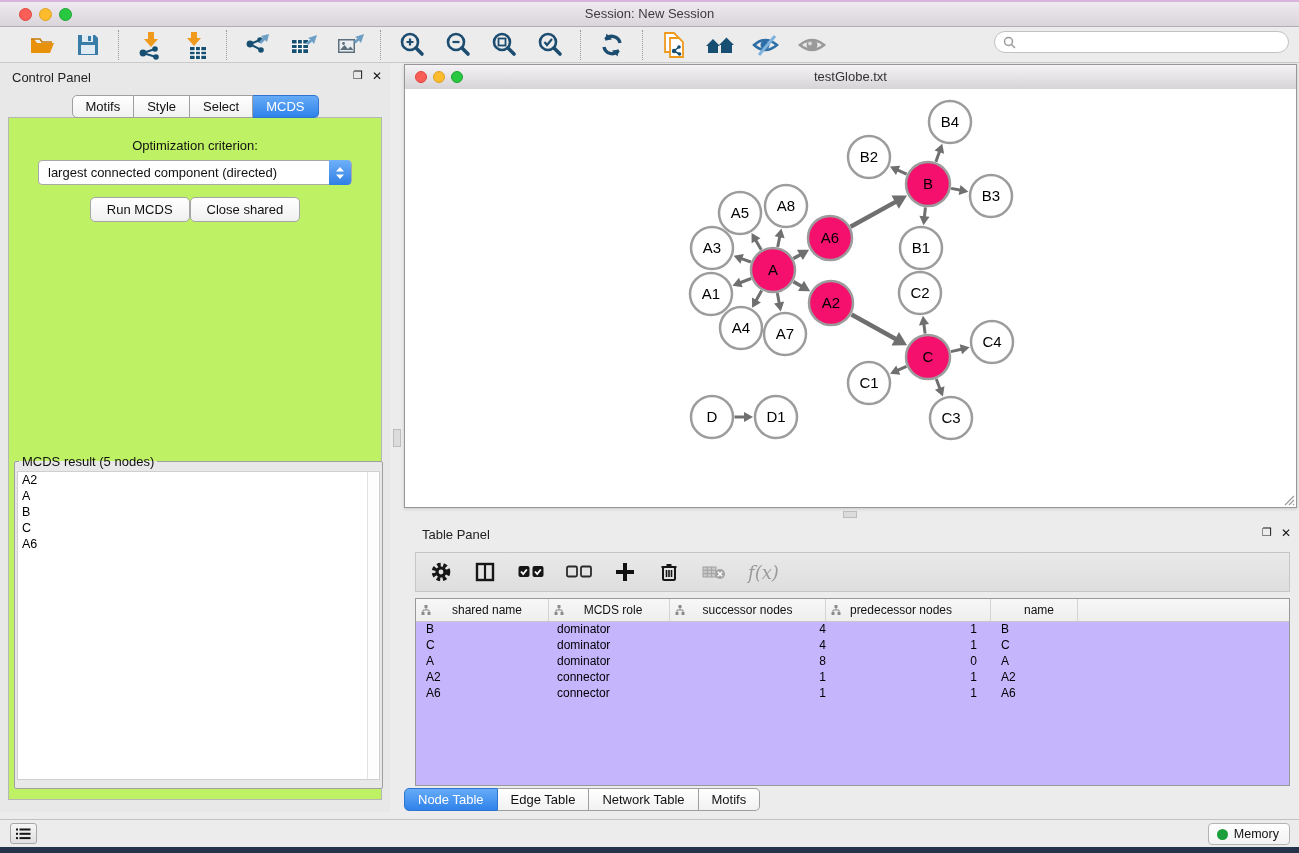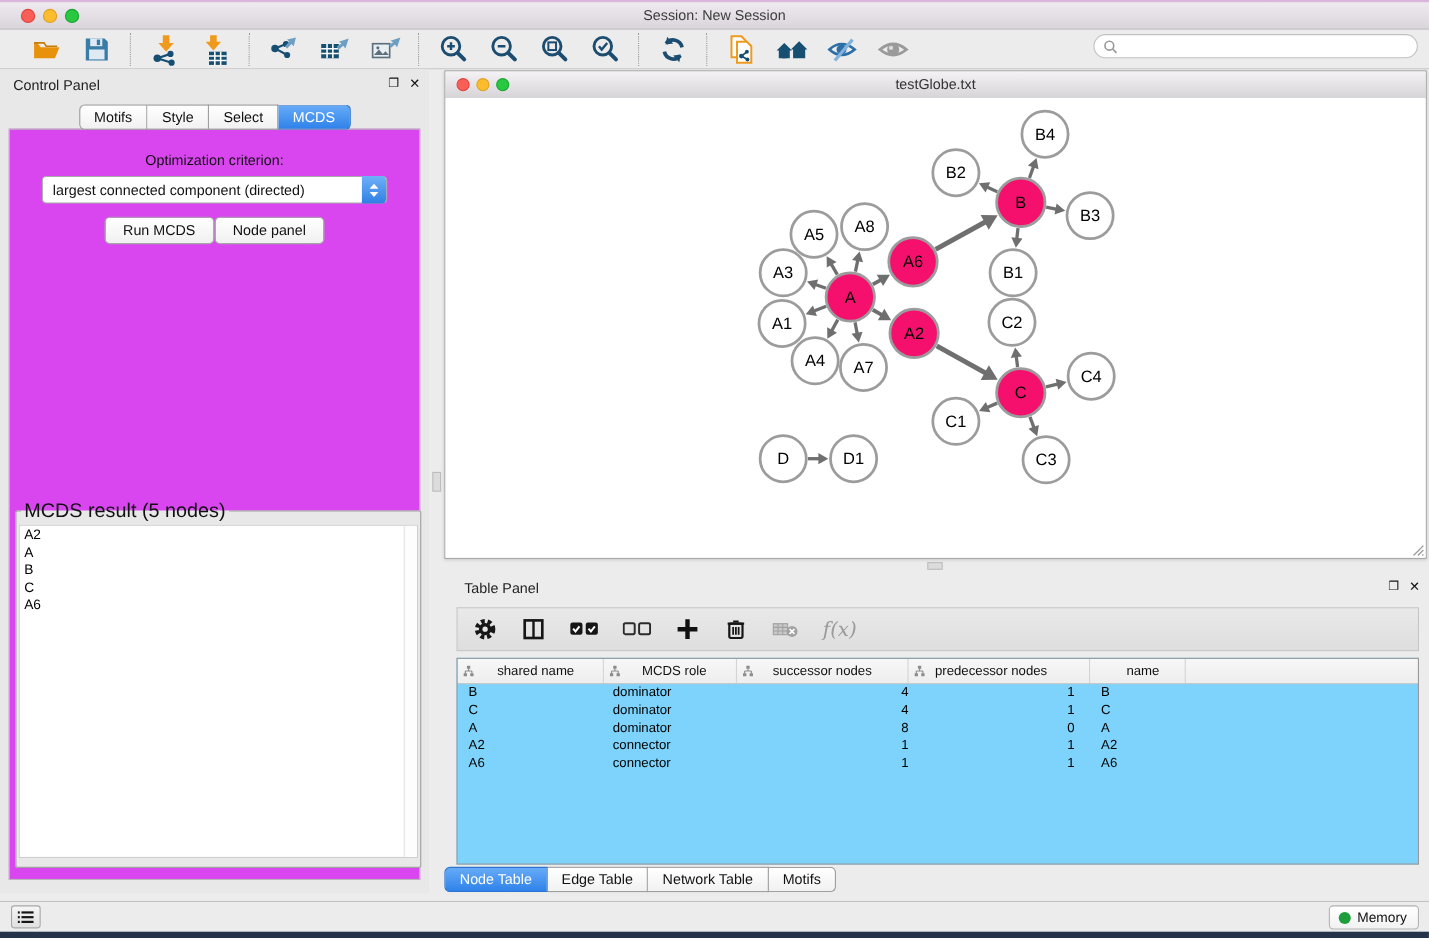--- a/index.html
+++ b/index.html
@@ -55,21 +55,21 @@
   .tab{
     background:linear-gradient(#ffffff,#f1f1f1);
     border:1px solid #9f9f9f;border-left-width:0;
     padding:3px 13px;font-size:13px;color:#111;position:relative;z-index:3;
   }
   .tab:first-child{border-left-width:1px;border-radius:5px 0 0 5px;}
   .tab:last-child{border-radius:0 5px 5px 0;}
   .tab.sel{background:linear-gradient(#66abf7,#2f82ea);color:#fff;border-color:#2f74cf;}
   .cp-content{
     position:absolute;left:8px;top:54px;width:374px;height:683px;
-    border:1px solid #b6b6b6;background:#d946ef;box-sizing:border-box;
+    border:1px solid #b6b6b6;background:#bef264;box-sizing:border-box;
   }
   .opt-label{margin-top:20px;text-align:center;font-size:13px;color:#111;}
   .opt-select{
     margin:7px auto 0;width:314px;height:25px;background:#fff;
     border:1px solid #a9a9a9;border-radius:4px;position:relative;
     display:flex;align-items:center;box-sizing:border-box;
   }
   .opt-select .val{font-size:13px;padding-left:9px;color:#111;}
   .opt-stepper{
     position:absolute;right:0;top:-1px;width:22px;height:25px;border-radius:0 4px 4px 0;
@@ -80,21 +80,21 @@
   .cp-buttons{margin-top:12px;display:flex;justify-content:center;gap:0;}
   .btn{
     background:linear-gradient(#ffffff,#f0f0f0);border:1px solid #a6a6a6;border-radius:5px;
     font-size:13px;color:#111;padding:4px 16px;font-family:"Liberation Sans",sans-serif;
   }
   .mcds-fieldset{
     position:absolute;left:5px;top:336px;width:367px;height:333px;
     border:1px solid #9f9f9f;border-radius:2px;margin:0;padding:0;
     font-size:12px;color:#111;background:#e9e8e9;
   }
-  .mcds-fieldset legend{margin-left:4px;padding:0 3px;font-size:18px;}
+  .mcds-fieldset legend{margin-left:4px;padding:0 3px;font-size:13px;}
   .mcds-list{
     position:absolute;left:2px;right:2px;top:2px;bottom:2px;background:#fff;
     border:1px solid #cfcfcf;overflow:hidden;
   }
   .mcds-scroll{position:absolute;top:0;bottom:0;right:0;width:11px;border-left:1px solid #e2e2e2;background:#fdfdfd;}
   .mcds-item{font-size:12.5px;line-height:16px;padding-left:4px;color:#000;}
   
   .v-grip{
     position:absolute;left:393px;top:429px;width:8px;height:18px;
     background:#dcdcdc;border:1px solid #bdbdbd;box-sizing:border-box;
@@ -125,21 +125,21 @@
   .tp-title{position:absolute;left:18px;top:7px;font-size:13px;color:#222;}
   .tp-toolbar{
     position:absolute;left:11px;right:9px;top:32px;height:40px;
     background:linear-gradient(#e9e9e9,#dedede);border:1px solid #c6c6c6;
     display:flex;align-items:center;gap:22px;padding-left:14px;box-sizing:border-box;
   }
   .tp-btn{display:flex;align-items:center;justify-content:center;min-width:22px;height:24px;}
   .fx{font-family:"DejaVu Serif",serif;font-style:italic;font-size:18px;color:#9a9a9a;}
   .tp-table{
     position:absolute;left:11px;right:9px;top:78px;height:188px;
-    background:#7dd3fc;border:1px solid #999;box-sizing:border-box;overflow:hidden;
+    background:#c4b5fd;border:1px solid #999;box-sizing:border-box;overflow:hidden;
   }
   .t-head{display:flex;height:22px;background:linear-gradient(#f7f7f7,#eeeeee);border-bottom:1px solid #c9c9c9;}
   .t-hcell{
     position:relative;display:flex;align-items:center;justify-content:center;
     font-size:12px;color:#111;border-right:1px solid #d4d4d4;box-sizing:border-box;
   }
   .t-hcell .hicon{position:absolute;left:5px;top:6px;}
   .t-row{display:flex;height:16px;}
   .t-cell{font-size:12px;color:#000;box-sizing:border-box;overflow:hidden;white-space:nowrap;}
   .c0{width:133px;padding-left:10px;}
@@ -357,21 +357,21 @@
       <span class="val">largest connected component (directed)</span>
       <span class="opt-stepper">
         <svg width="10" height="14" viewBox="0 0 10 14">
             <path d="M5 1 L9 5.5 H1 Z" fill="#fff"></path>
             <path d="M5 13 L1 8.5 H9 Z" fill="#fff"></path>
           </svg>
       </span>
     </div>
     <div class="cp-buttons">
       <button class="btn">Run MCDS</button>
-      <button class="btn">Node panel</button>
+      <button class="btn">Close shared</button>
     </div>
     <fieldset class="mcds-fieldset">
       <legend>MCDS result (5 nodes)</legend>
       <div style="position:relative;height:calc(100% - 6px);">
         <div class="mcds-list">
           <div>
               <div class="mcds-item">A2</div>
               <div class="mcds-item">A</div>
               <div class="mcds-item">B</div>
               <div class="mcds-item">C</div>

